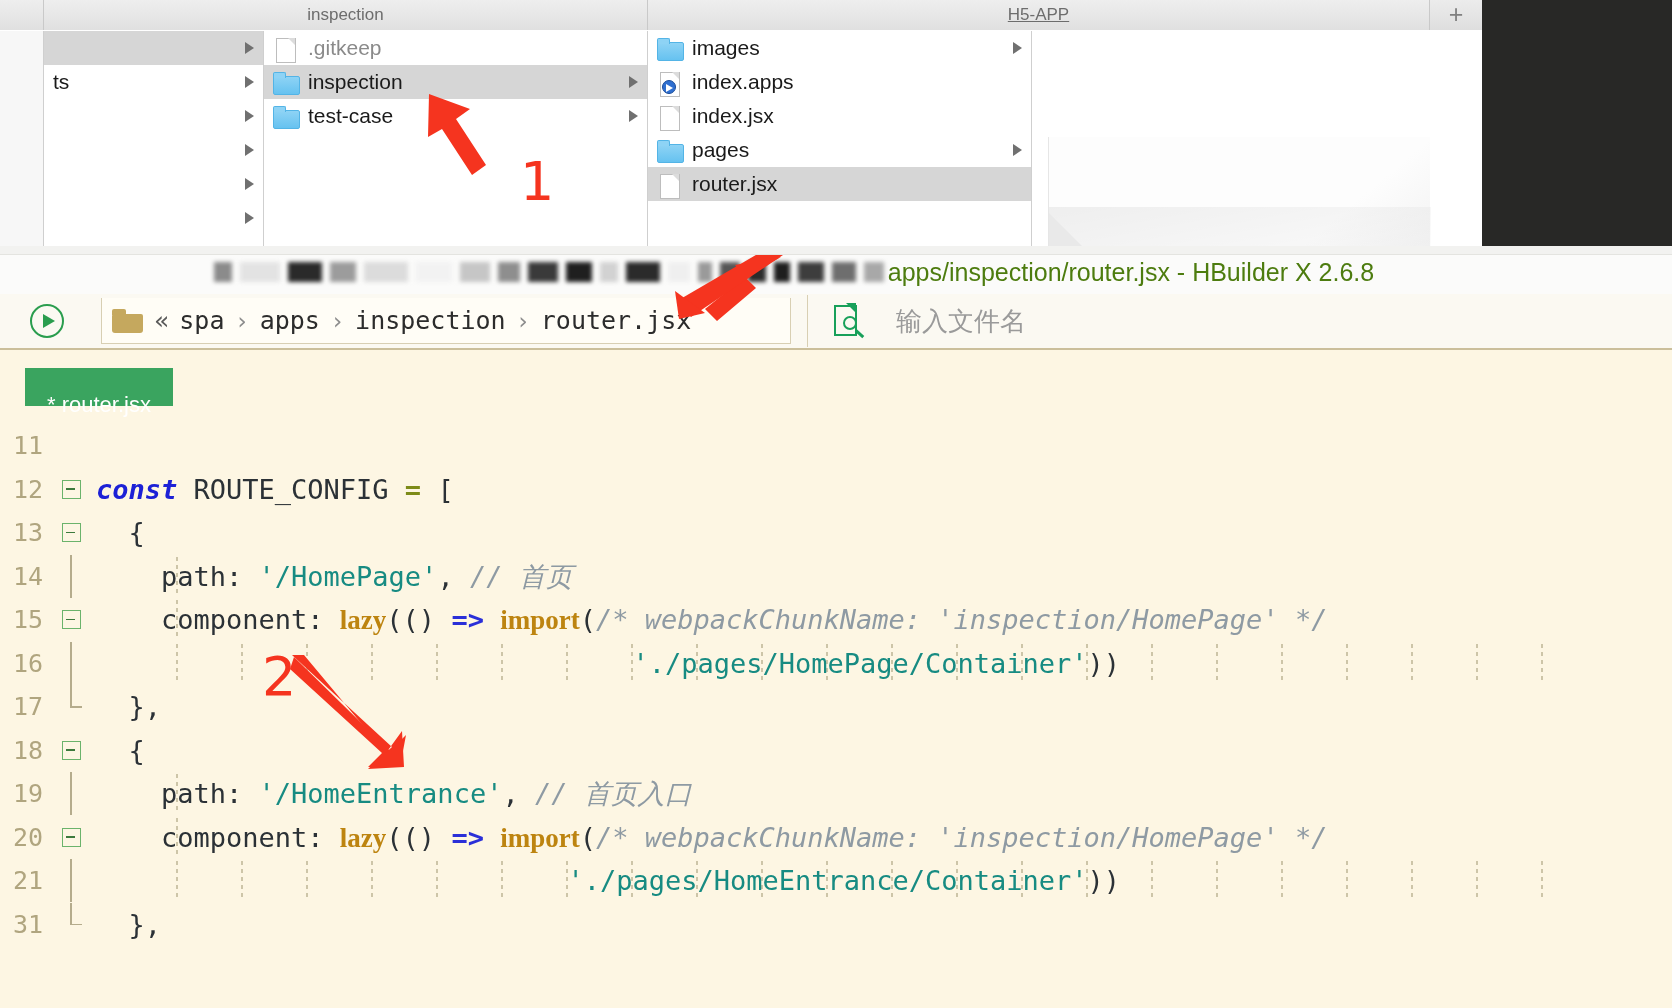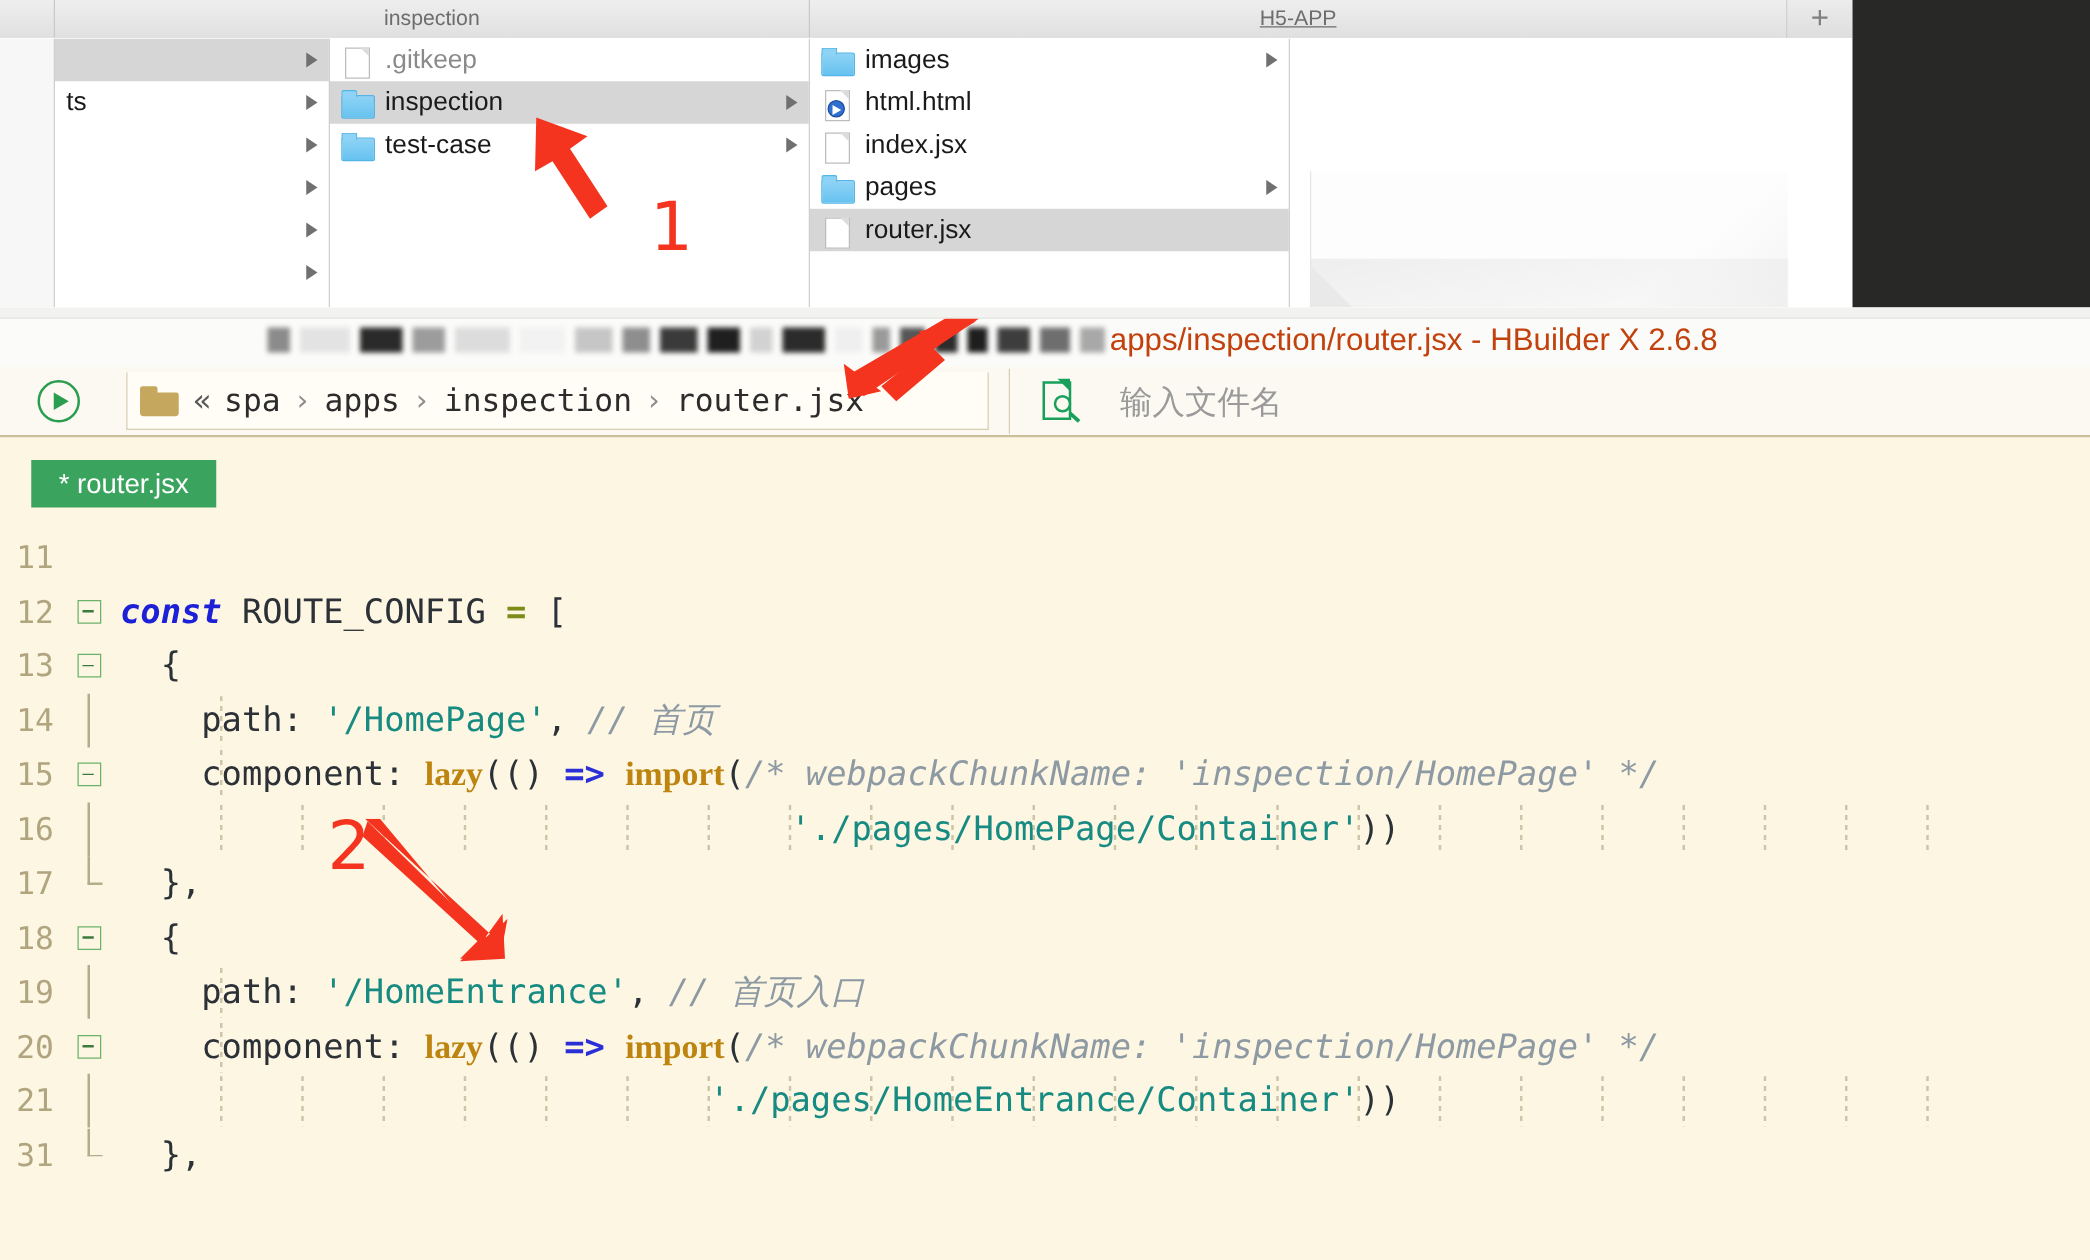--- a/index.html
+++ b/index.html
@@ -141,21 +141,21 @@
     overflow: hidden;
   }
   #titlestrip .torn {
     position: absolute; left: 0; top: 0; width: 1672px; height: 9px;
     background: #f2f2f0;
     border-bottom: 1px solid #e4e4e0;
   }
   .title-inner {
     position: absolute; left: 0; top: 4px; width: 1584px; height: 44px;
     display: flex; align-items: center; justify-content: center;
-    font-size: 25px; color: #c2410c; white-space: nowrap;
+    font-size: 25px; color: #4d7c0f; white-space: nowrap;
   }
   .redact {
     display: inline-block; height: 20px; margin: 0 4px;
     vertical-align: middle; filter: blur(2.2px);
   }
   .title-visible { letter-spacing: 0px; }
 
   
   #crumbbar {
     position: absolute; left: 0; top: 294px; width: 1672px; height: 56px;
@@ -229,21 +229,21 @@
 
   
   #editor {
     position: absolute; left: 0; top: 350px; width: 1672px; height: 658px;
     background: #fdf6e3;
     overflow: hidden;
   }
   #tabstrip { position: absolute; left: 0; top: 0; width: 1672px; height: 74px; }
   .etab {
     position: absolute; left: 25px; top: 18px;
-    height: 38px; padding: 0 22px;
+    height: 38px; padding: 18px 22px;
     background: #3aa45f; color: #ffffff;
     font-size: 22px; line-height: 38px;
     white-space: nowrap;
   }
 
   #code {
     position: absolute; left: 0; top: 74px; width: 1672px; height: 584px;
     font-family: "DejaVu Sans Mono", monospace;
     font-size: 27px;
   }
@@ -365,21 +365,21 @@
     <div class="col c3">
       <div class="row">
         <span class="ic folder"></span>
         <span class="label">images</span>
         <span class="chev"></span>
       </div>
       <div class="row">
         <span class="ic file filehtml">
             <span class="badge"></span>
           </span>
-        <span class="label">html.html</span>
+        <span class="label">index.apps</span>
       </div>
       <div class="row">
         <span class="ic file"></span>
         <span class="label">index.jsx</span>
       </div>
       <div class="row">
         <span class="ic folder"></span>
         <span class="label">pages</span>
         <span class="chev"></span>
       </div>

